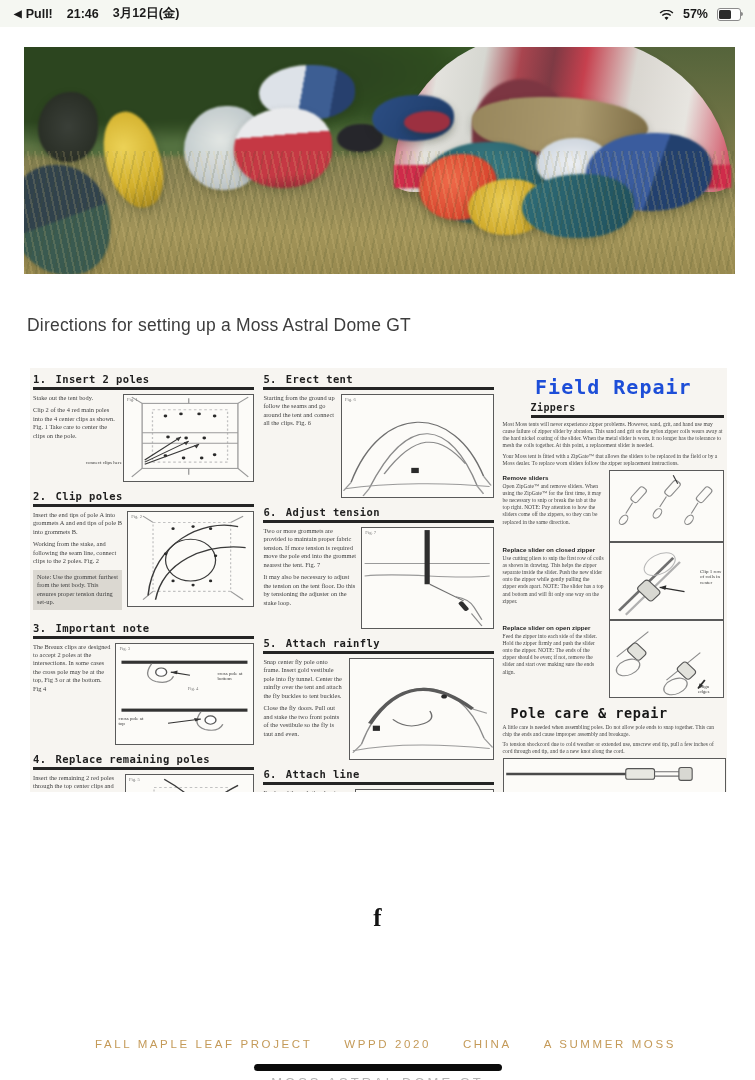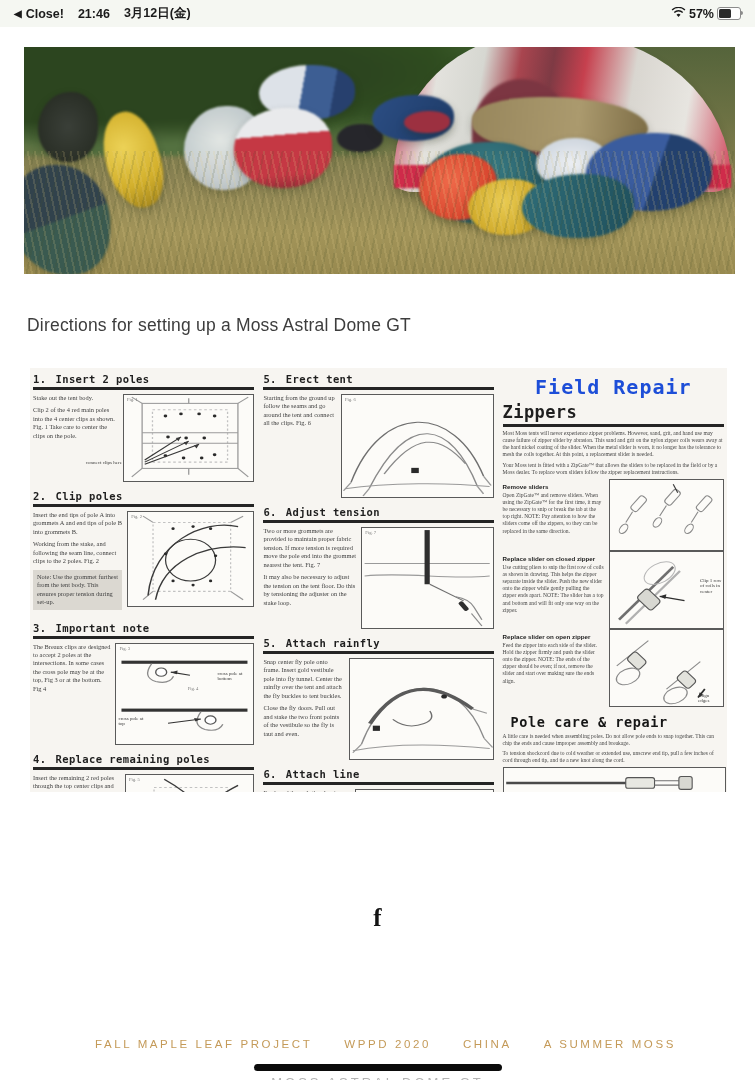--- a/index.html
+++ b/index.html
@@ -6,21 +6,21 @@
   body{font-family:"Liberation Sans", sans-serif; background:#fff;}
   #screen{position:relative;width:755px;height:1080px;overflow:hidden;background:#ffffff;}
 
   
   .statusbar{position:absolute;top:0;left:0;right:0;height:27px;background:#f5f7f2;
     display:flex;justify-content:space-between;align-items:center;padding:0 14px;box-sizing:border-box;
     font-size:12.5px;font-weight:700;color:#1a1a1a;}
   .sb-left{display:flex;align-items:center;gap:14px;}
   .sb-back{display:flex;align-items:center;gap:4px;}
   .sb-back .tri{font-size:10px;}
-  .sb-right{display:flex;align-items:flex-start;gap:3px;}
+  .sb-right{display:flex;align-items:flex-end;gap:9px;}
   .battery{width:22px;height:11px;border:1px solid #8b8b8b;border-radius:3px;position:relative;background:#fdfdfd;}
   .battery .fill{position:absolute;left:1px;top:1px;bottom:1px;width:55%;background:#2b2b2b;border-radius:1.5px;}
   .battery .nub{position:absolute;right:-3px;top:3px;width:2px;height:4px;background:#8b8b8b;border-radius:0 2px 2px 0;}
 
   
   .addressbar{position:absolute;top:27px;left:0;right:0;height:20px;background:#f5f7f2;
     display:flex;justify-content:center;align-items:center;gap:4px;font-size:11px;color:#2a2a2a;}
 
   
   .hero{position:absolute;top:47px;left:24px;width:711px;height:227px;overflow:hidden;
@@ -56,21 +56,21 @@
   .mtext p{margin:0 0 4px;}
   .mfig{position:relative;flex:1;border:1.1px solid #5a5a5a;background:#fcfbf8;}
   .mfig svg{position:absolute;inset:0;width:100%;height:100%;}
   .figtag{position:absolute;top:2px;left:3px;font-size:4.6px;color:#777;font-family:"Liberation Serif",serif;}
   .figtag2{position:absolute;font-size:4.6px;color:#777;font-family:"Liberation Serif",serif;}
   .figlabel{position:absolute;font-size:5px;color:#3a3a3a;font-family:"Liberation Serif",serif;line-height:1.1;}
   .mnote{background:#dbd8d1;padding:3px 4px;font-size:6.4px;}
 
   
   .fr-title{font-family:"DejaVu Sans Mono",monospace;font-weight:700;font-size:20px;color:#1d4ed8;text-align:center;margin:5px 0 3px;letter-spacing:1px;}
-  .fr-head{font-family:"DejaVu Sans Mono",monospace;font-weight:700;font-size:17px;color:#1f1f1f;border-bottom:3px solid #242424;padding-bottom:2px;letter-spacing:.4px;}
+  .fr-head{font-family:"DejaVu Sans Mono",monospace;font-weight:700;font-size:10px;color:#1f1f1f;border-bottom:3px solid #242424;padding-bottom:2px;letter-spacing:.4px;margin-left:28px;}
   .fr-para{font-family:"Liberation Serif",serif;font-size:5.5px;line-height:1.3;color:#454545;margin:3px 0;}
   .fr-mini{font-weight:700;font-size:6.2px;color:#222;margin:4px 0 1px;font-family:"Liberation Sans",sans-serif;}
   .fr-row{display:flex;gap:5px;align-items:flex-start;}
   .fr-rowtext{flex:1;font-family:"Liberation Serif",serif;font-size:5.5px;line-height:1.3;color:#454545;}
   .fr-fig{position:relative;width:51%;border:1.1px solid #5a5a5a;background:#fcfbf8;}
   .fr-fig svg{position:absolute;inset:0;width:100%;height:100%;}
   .fr-pole{font-family:"DejaVu Sans Mono",monospace;font-weight:700;font-size:13.5px;color:#161616;margin:7px 8px 2px;letter-spacing:.6px;}
   .fr-wide{position:relative;border:1.1px solid #5a5a5a;background:#fcfbf8;width:100%;margin:3px 0;}
   .fr-wide svg{position:absolute;inset:0;width:100%;height:100%;}
 
@@ -84,21 +84,21 @@
 </style>
 </head>
 <body>
 
 <div id="screen">
 
   <div class="statusbar">
     <div class="sb-left">
       <span class="sb-back">
         <span class="tri">◀</span>
-        <span>Close!</span>
+        <span>Pull!</span>
       </span>
       <span>21:46</span>
       <span>3月12日(金)</span>
     </div>
     <div class="sb-right">
       <svg width="15" height="11" viewBox="0 0 16 12">
         <path d="M8 11 L5.8 8.4 a3.2 3.2 0 0 1 4.4 0 Z" fill="#1a1a1a"></path>
         <path d="M3.4 6 a6.6 6.6 0 0 1 9.2 0" stroke="#1a1a1a" fill="none" stroke-width="1.5"></path>
         <path d="M1 3.2 a10.2 10.2 0 0 1 14 0" stroke="#1a1a1a" fill="none" stroke-width="1.5"></path>
       </svg>

